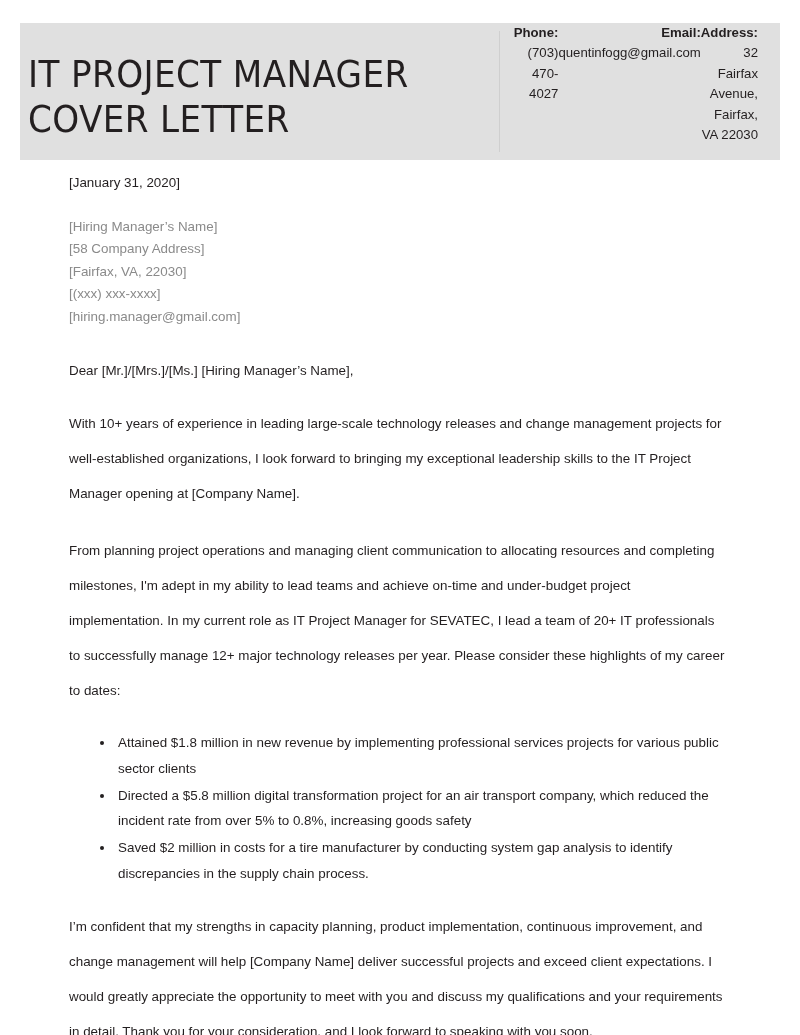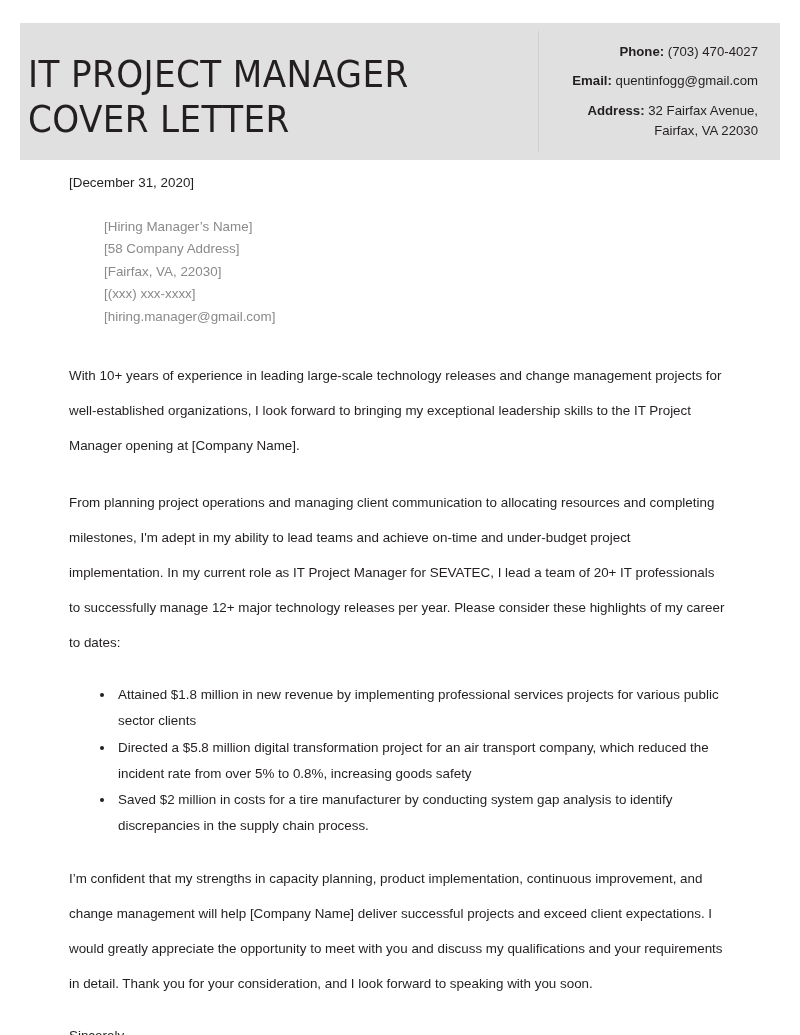--- a/index.html
+++ b/index.html
@@ -54,21 +54,21 @@
   .header-divider {
     width: 1px;
     background: #cfcfcf;
     margin: 8px 0;
   }
   .header-right {
     flex: 1;
     box-sizing: border-box;
     padding: 0 22px 0 14px;
     display: flex;
-    flex-direction: column;
+    flex-direction: row;
     justify-content: center;
     text-align: right;
   }
   .contact-row {
     font-size: 13.2px;
     line-height: 1.55;
     color: #231f20;
     margin-bottom: 9px;
   }
   .contact-row:last-child { margin-bottom: 0; }
@@ -91,21 +91,20 @@
     color: #231f20;
   }
 
   .date-line {
     margin-bottom: 20px;
   }
 
   .recipient {
     color: #8a8a8a;
     margin-bottom: 30px;
-    margin-left: 35px;
   }
   .recipient div { line-height: 22.5px; }
 
   .salutation {
     margin-bottom: 22px;
   }
 
   p.para {
     margin: 0 0 22px 0;
     line-height: 35px;
@@ -169,30 +168,31 @@
         <span class="contact-label">Address:</span>
         <span class="contact-value">32 Fairfax Avenue,</span>
         <span class="contact-cont">Fairfax, VA 22030</span>
       </div>
     </div>
 
   </div>
 
   <div class="letter">
 
-    <div class="date-line">[December 31, 2020]</div>
+    <div class="date-line">[January 31, 2020]</div>
 
     <div class="recipient">
       <div>[Hiring Manager’s Name]</div>
       <div>[58 Company Address]</div>
       <div>[Fairfax, VA, 22030]</div>
       <div>[(xxx) xxx-xxxx]</div>
       <div>[hiring.manager@gmail.com]</div>
     </div>
 
+    <div class="salutation">Dear [Mr.]/[Mrs.]/[Ms.] [Hiring Manager’s Name],</div>
 
     <p class="para">With 10+ years of experience in leading large-scale technology releases and change management projects for well-established organizations, I look forward to bringing my exceptional leadership skills to the IT Project Manager opening at [Company Name].</p>
 
     <p class="para">From planning project operations and managing client communication to allocating resources and completing milestones, I'm adept in my ability to lead teams and achieve on-time and under-budget project implementation. In my current role as IT Project Manager for SEVATEC, I lead a team of 20+ IT professionals to successfully manage 12+ major technology releases per year. Please consider these highlights of my career to dates:</p>
 
     <ul class="highlights">
       <li>Attained $1.8 million in new revenue by implementing professional services projects for various public sector clients</li>
       <li>Directed a $5.8 million digital transformation project for an air transport company, which reduced the incident rate from over 5% to 0.8%, increasing goods safety</li>
       <li>Saved $2 million in costs for a tire manufacturer by conducting system gap analysis to identify discrepancies in the supply chain process.</li>
     </ul>

